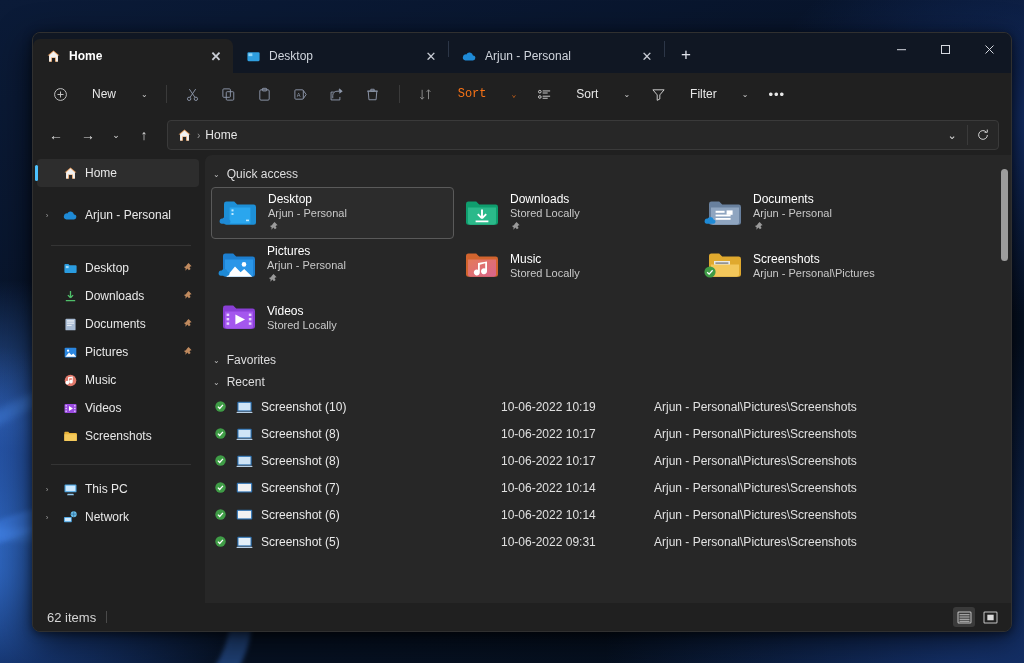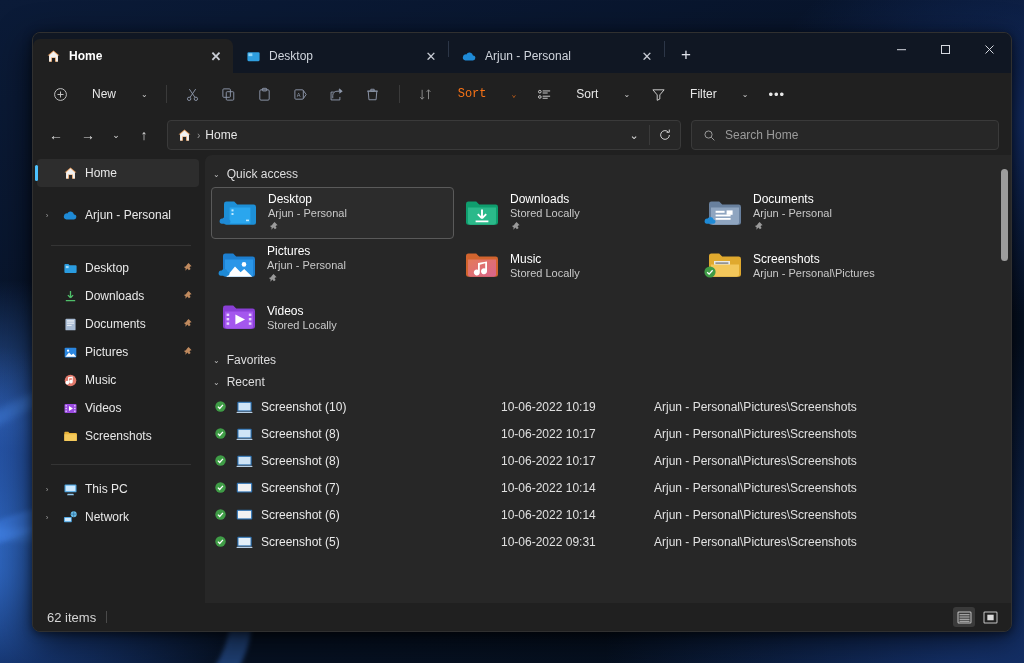--- a/index.html
+++ b/index.html
@@ -412,29 +412,20 @@
         <span class="vsep"></span>
         <span class="addr-ico">
           <svg width="14" height="14" viewBox="0 0 16 16">
               <path d="M13 8a5 5 0 1 1-1.7-3.8" fill="none" stroke="#d8d8d8" stroke-width="1.1"></path>
               <path d="M12.9 1.8v3.1H9.8" fill="none" stroke="#d8d8d8" stroke-width="1.1"></path>
             </svg>
         </span>
       </span>
     </div>
 
-    <div class="searchbox">
-      <span class="tb-icon">
-        <svg width="13" height="13" viewBox="0 0 16 16">
-            <circle cx="6.8" cy="6.8" r="4.4" fill="none" stroke="#a8a8a8" stroke-width="1.1"></circle>
-            <path d="M10.2 10.2 14 14" stroke="#a8a8a8" stroke-width="1.1"></path>
-          </svg>
-      </span>
-      <span class="search-ph">Search Home</span>
-    </div>
   </div>
 
   <div class="bodyrow">
 
     <div class="sidebar">
 
       <div class="nav-item selected">
         <span class="nav-expander"></span>
         <span class="nav-ico">
           <svg width="15" height="15" viewBox="0 0 16 16">

